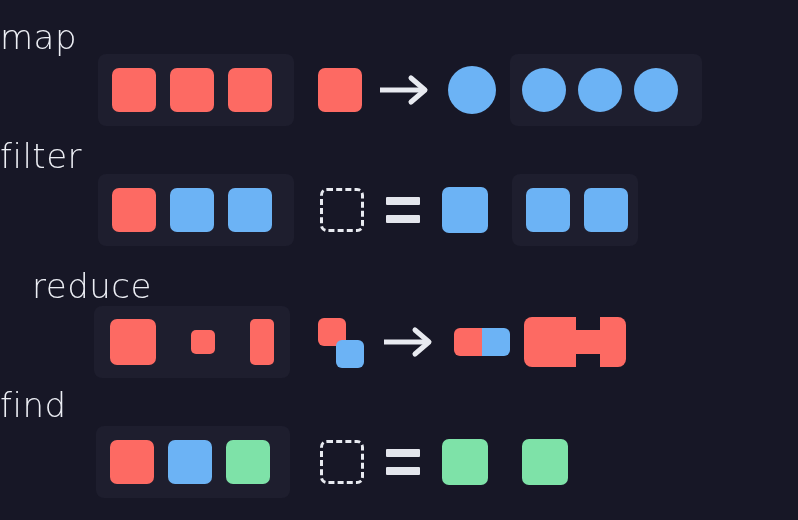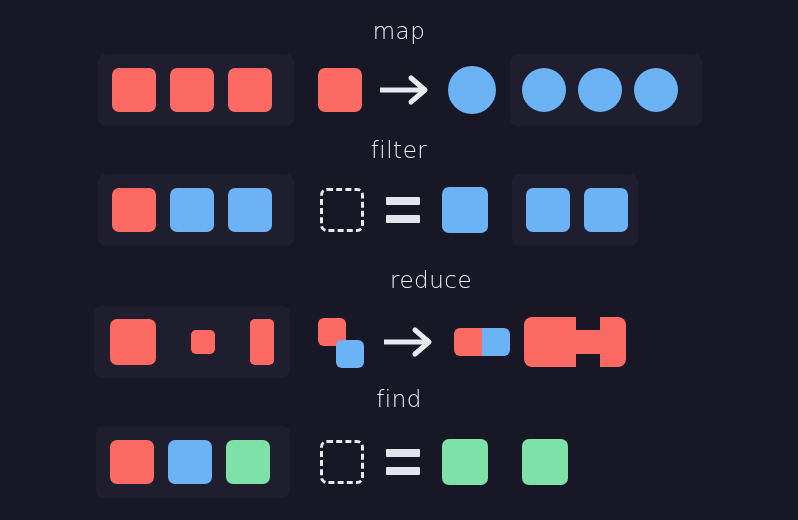--- a/index.html
+++ b/index.html
@@ -31,23 +31,23 @@
   .row-map    { top: 54px;  height: 72px; }
   .row-filter { top: 174px; height: 72px; }
   .row-reduce { top: 306px; height: 72px; }
   .row-find   { top: 426px; height: 72px; }
 
   
   .title {
     position: absolute;
     left: 0;
     width: 798px;
-    text-align: center;
+    text-align: left;
     color: #eceef4;
-    font-size: 23px;
+    font-size: 34px;
     font-weight: 300;
     letter-spacing: 0.5px;
     line-height: 1;
   }
   .title-map    { top: 20px; }
   .title-filter { top: 139px; }
   .title-reduce { top: 269px; margin-left: 32px; }
   .title-find   { top: 388px; }
 
   

